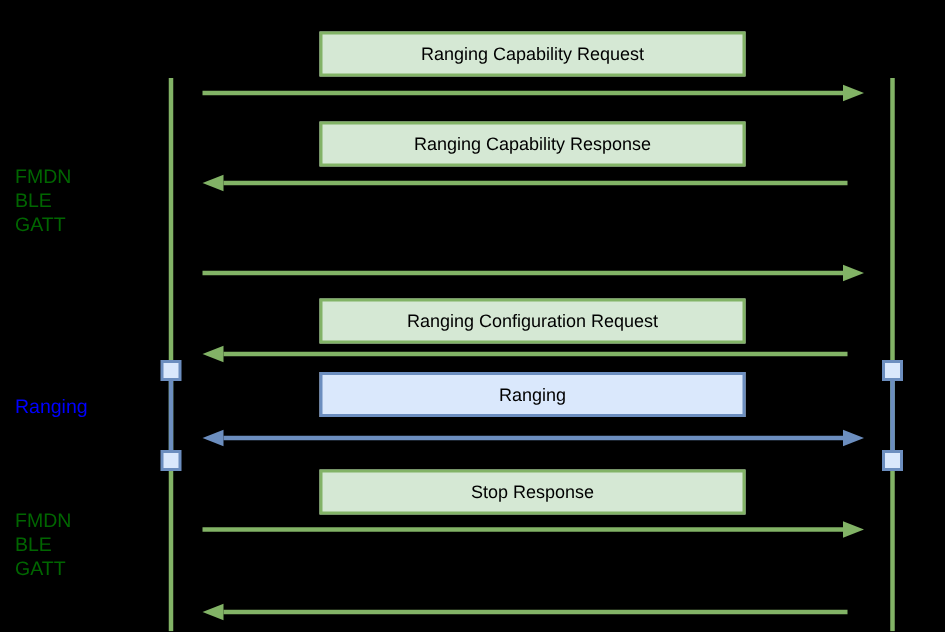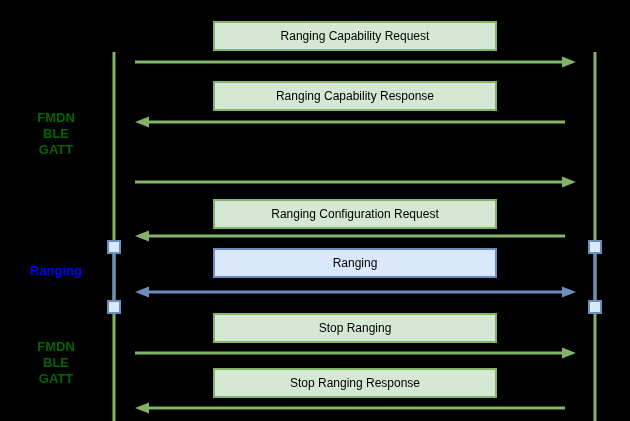--- a/index.html
+++ b/index.html
@@ -27,22 +27,22 @@
     white-space: nowrap;
   }
   .msg-box.blue {
     border-color: #6c8ebf;
     background: #dae8fc;
   }
   .side-label {
     position: absolute;
     left: 10px;
     width: 92px;
-    text-align: center;
-    font-weight: bold;
+    text-align: left;
+    font-weight: normal;
     font-size: 13px;
     line-height: 16px;
     white-space: pre-line;
   }
   .side-label.green { color: #006600; }
   .side-label.blue  { color: #0000ff; }
 </style>
 </head>
 <body>
 
@@ -89,16 +89,15 @@
 GATT</div>
   <div class="side-label blue" style="top:263px">Ranging</div>
   <div class="side-label green" style="top:339px">FMDN
 BLE
 GATT</div>
 
   <div class="msg-box" style="top:21px">Ranging Capability Request</div>
   <div class="msg-box" style="top:81px">Ranging Capability Response</div>
   <div class="msg-box" style="top:199px">Ranging Configuration Request</div>
   <div class="msg-box blue" style="top:248px">Ranging</div>
-  <div class="msg-box" style="top:313px">Stop Ranging</div>
-  <div class="msg-box" style="top:368px">Stop Ranging Response</div>
+  <div class="msg-box" style="top:313px">Stop Response</div>
 
 </div>
 
 </body></html>

